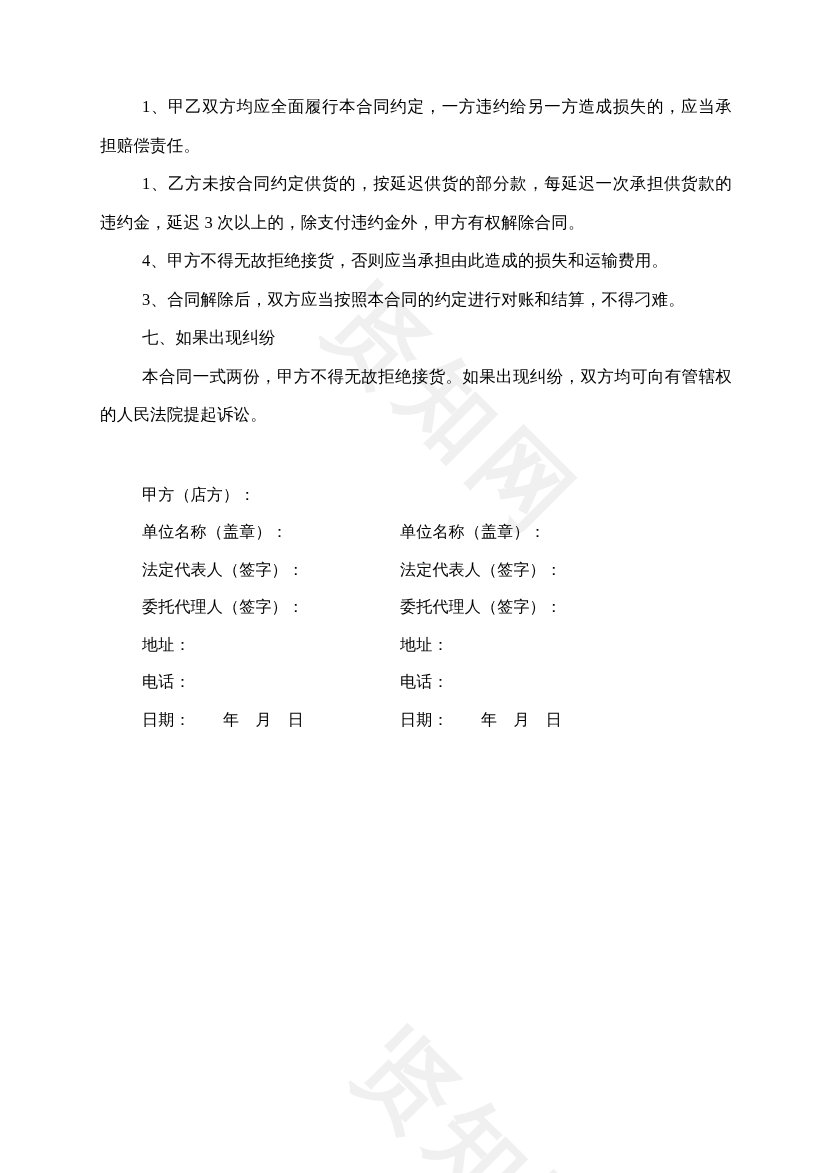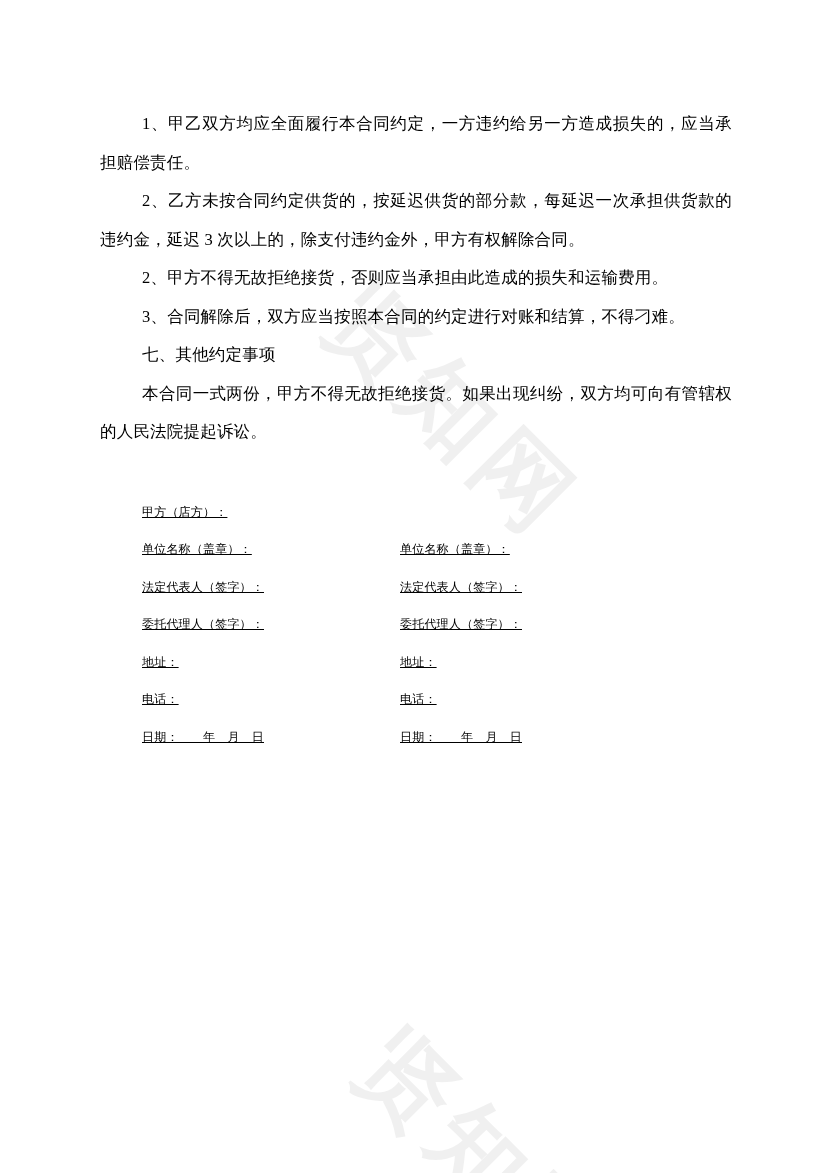--- a/index.html
+++ b/index.html
@@ -9,21 +9,21 @@
     position:relative;
     width:830px;
     height:1173px;
     background:#ffffff;
     overflow:hidden;
     font-family:"Liberation Serif","DejaVu Serif",serif;
     color:#000000;
   }
   .content {
     position:absolute;
-    top:105px;
+    top:88px;
     left:100px;
     width:632px;
   }
   .para {
     font-size:16.5px;
     line-height:38.5px;
     text-align:justify;
     text-indent:2.55em;
     letter-spacing:0.2px;
   }
@@ -31,24 +31,23 @@
     margin-top:42px;
     padding-left:42px;
   }
   .sig-row {
     display:grid;
     grid-template-columns:258px 1fr;
     height:37.5px;
     align-items:center;
   }
   .sig-cell {
-    font-size:12px;
+    font-size:16px;
     white-space:pre;
     letter-spacing:0.2px;
-    text-decoration:underline;
   }
   .watermark {
     position:absolute;
     font-size:92px;
     font-weight:bold;
     color:#000000;
     opacity:0.055;
     transform:rotate(45deg);
     letter-spacing:10px;
     white-space:nowrap;
@@ -61,24 +60,24 @@
 </head>
 <body>
 
 <div class="page">
 
   <div class="watermark wm-center">贤知网</div>
   <div class="watermark wm-bottom">贤知网</div>
 
   <div class="content">
     <p class="para">1、甲乙双方均应全面履行本合同约定，一方违约给另一方造成损失的，应当承担赔偿责任。</p>
-    <p class="para">2、乙方未按合同约定供货的，按延迟供货的部分款，每延迟一次承担供货款的违约金，延迟 3 次以上的，除支付违约金外，甲方有权解除合同。</p>
-    <p class="para">2、甲方不得无故拒绝接货，否则应当承担由此造成的损失和运输费用。</p>
+    <p class="para">1、乙方未按合同约定供货的，按延迟供货的部分款，每延迟一次承担供货款的违约金，延迟 3 次以上的，除支付违约金外，甲方有权解除合同。</p>
+    <p class="para">4、甲方不得无故拒绝接货，否则应当承担由此造成的损失和运输费用。</p>
     <p class="para">3、合同解除后，双方应当按照本合同的约定进行对账和结算，不得刁难。</p>
-    <p class="para">七、其他约定事项</p>
+    <p class="para">七、如果出现纠纷</p>
     <p class="para">本合同一式两份，甲方不得无故拒绝接货。如果出现纠纷，双方均可向有管辖权的人民法院提起诉讼。</p>
 
     <div class="sig">
       <div class="sig-row">
         <span class="sig-cell">甲方（店方）：</span>
       </div>
       <div class="sig-row">
         <span class="sig-cell">单位名称（盖章）：</span>
         <span class="sig-cell">单位名称（盖章）：</span>
       </div>

